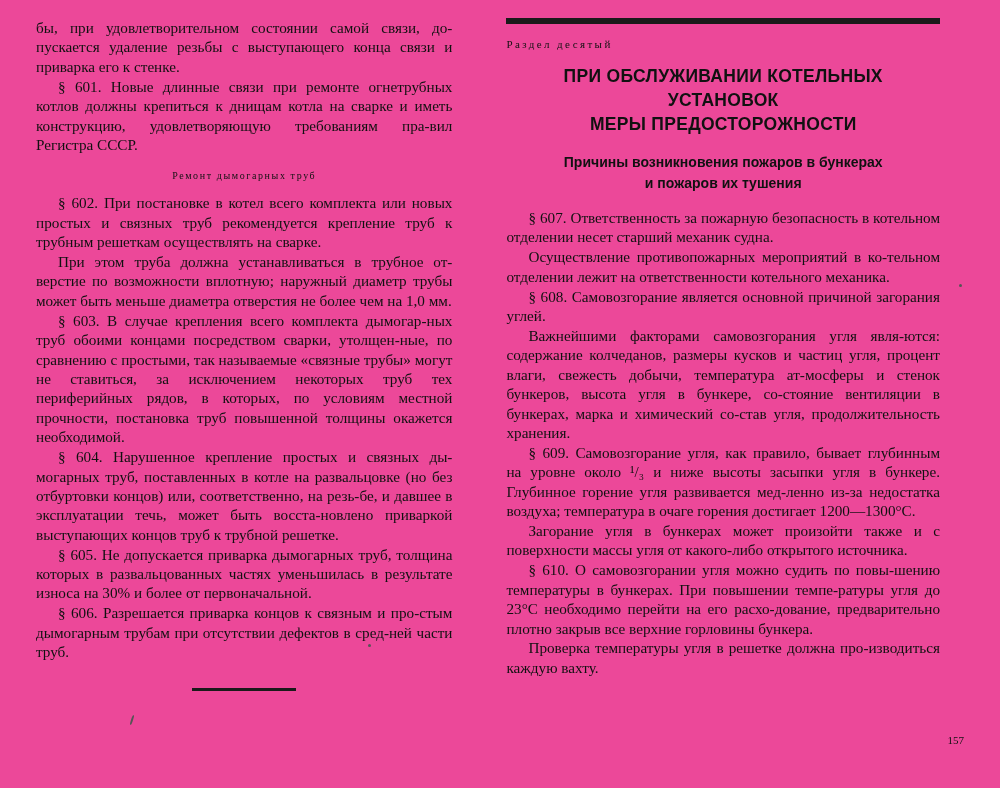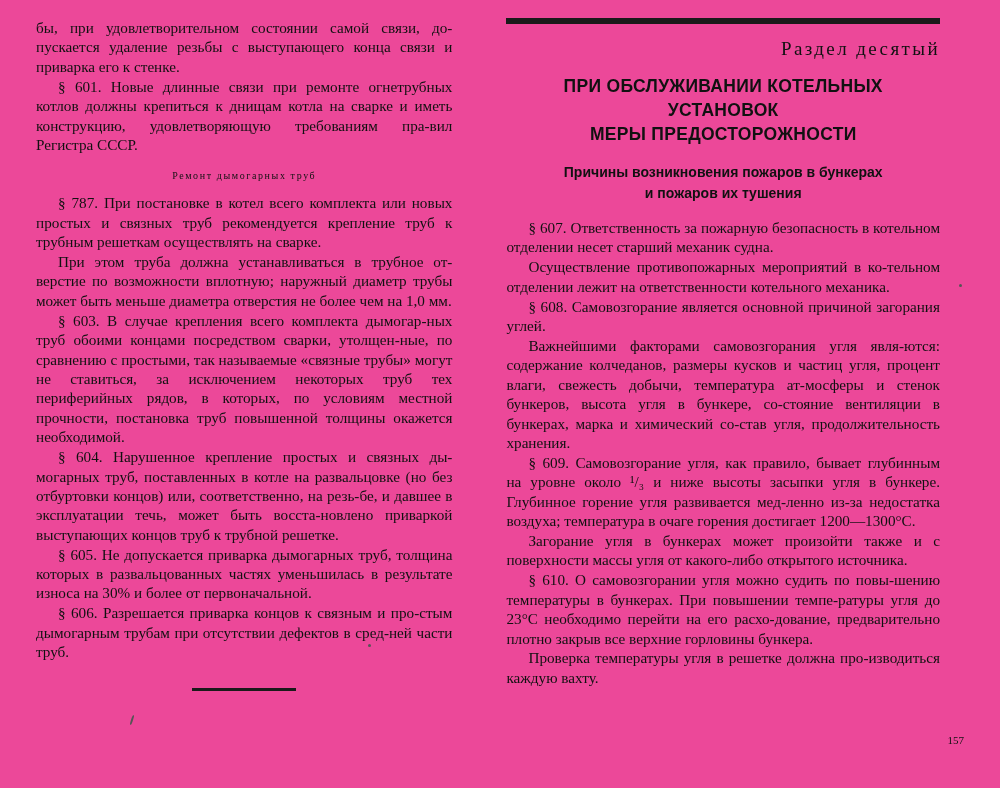--- a/index.html
+++ b/index.html
@@ -50,22 +50,22 @@
   p.indent {
     text-indent: 22px;
   }
   .center-head {
     text-align: center;
     font-size: 10px;
     letter-spacing: 1.6px;
     margin: 16px 0 12px 0;
   }
   .sec-label {
-    text-align: right;
-    font-size: 19px;
+    text-align: left;
+    font-size: 11px;
     letter-spacing: 2.4px;
     margin: 0 0 14px 0;
   }
   .sec-title {
     text-align: center;
     font-family: "Liberation Sans", sans-serif;
     font-weight: bold;
     font-size: 17.5px;
     line-height: 24px;
     letter-spacing: 0.3px;
@@ -112,21 +112,21 @@
 
 <div class="page">
   <div class="spread">
 
     <div class="col col-left">
       <p class="cont">бы, при удовлетворительном состоянии самой связи, до-пускается удаление резьбы с выступающего конца связи и приварка его к стенке.</p>
       <p class="indent">§ 601. Новые длинные связи при ремонте огнетрубных котлов должны крепиться к днищам котла  на сварке  и иметь конструкцию, удовлетворяющую требованиям пра-вил Регистра СССР.</p>
 
       <div class="center-head">Ремонт дымогарных труб</div>
 
-      <p class="indent">§ 787. При постановке в котел всего  комплекта или новых простых и связных труб рекомендуется крепление труб к трубным решеткам осуществлять на сварке.</p>
+      <p class="indent">§ 602. При постановке в котел всего  комплекта или новых простых и связных труб рекомендуется крепление труб к трубным решеткам осуществлять на сварке.</p>
       <p class="indent">При этом труба должна устанавливаться в трубное от-верстие по возможности  вплотную; наружный  диаметр трубы может быть меньше диаметра отверстия  не более чем на 1,0 мм.</p>
       <p class="indent">§ 603. В случае крепления всего комплекта дымогар-ных труб обоими концами посредством сварки, утолщен-ные, по сравнению с простыми, так называемые «связные трубы» могут не ставиться,  за исключением  некоторых труб тех периферийных  рядов, в которых,  по условиям местной прочности, постановка труб повышенной толщины окажется необходимой.</p>
       <p class="indent">§ 604. Нарушенное крепление простых и связных ды-могарных труб, поставленных  в котле на развальцовке (но без отбуртовки концов) или, соответственно, на резь-бе, и давшее в эксплуатации течь, может быть восста-новлено приваркой выступающих концов труб к трубной решетке.</p>
       <p class="indent">§ 605. Не допускается приварка дымогарных труб, толщина которых в развальцованных частях уменьшилась в результате износа на 30% и более от первоначальной.</p>
       <p class="indent">§ 606. Разрешается приварка концов к связным и про-стым дымогарным трубам при отсутствии дефектов в сред-ней части труб.</p>
 
       <div class="rule-short"></div>
       <div class="speck s1"></div>
 
       <div class="speck s3"></div>

